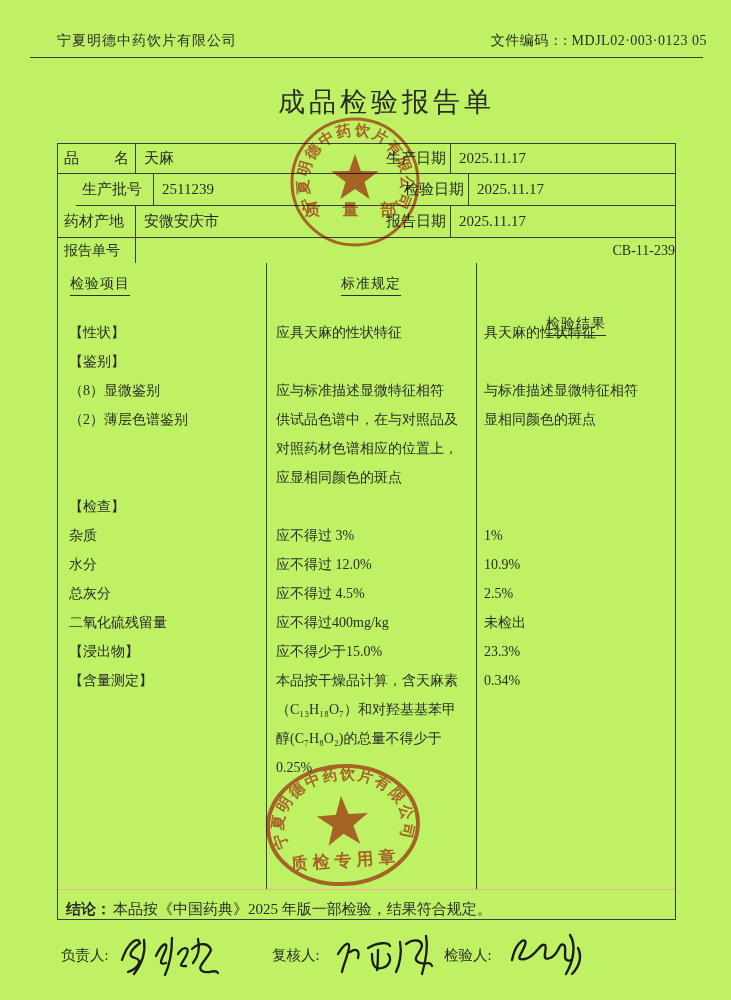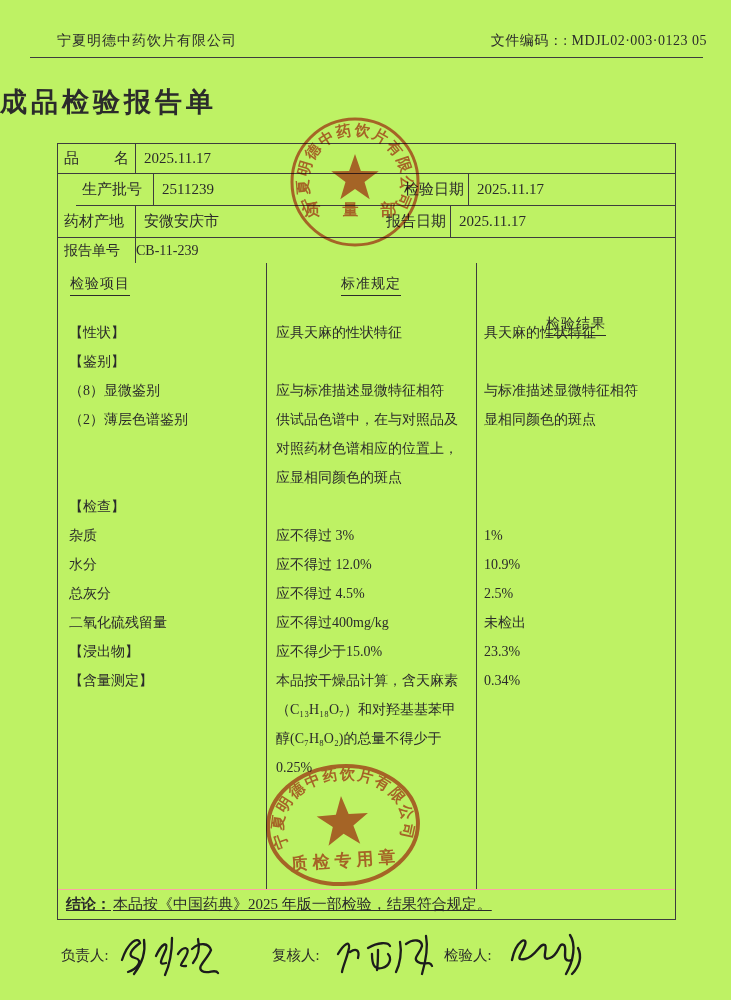--- a/index.html
+++ b/index.html
@@ -6,51 +6,51 @@
   html,body { background:#ffffff; }
   body { font-family:"Liberation Serif","DejaVu Serif",serif; color:#2b2b2b; }
   .page { position:relative; width:731px; height:1000px; background:#bef264; overflow:hidden; }
 
   
   .doc-header { position:absolute; left:57px; top:32px; width:650px; display:flex; justify-content:space-between; font-size:14px; letter-spacing:1px; }
   .doc-header .code { letter-spacing:0.5px; }
   .header-rule { position:absolute; left:30px; top:57px; width:673px; height:1px; background:#3d3d3d; }
 
   
-  .doc-title { position:absolute; left:0; top:84px; width:731px; font-size:27px; font-weight:bold; letter-spacing:4px; }
+  .doc-title { position:absolute; left:0; top:84px; width:731px; text-align:center; font-size:27px; font-weight:normal; letter-spacing:4px;padding-left:42px; }
 
   
   .table-wrap { position:absolute; left:57px; top:143px; width:619px; height:777px; border:1px solid #3d3d3d; font-size:15px; }
 
   .info-row { display:flex; border-bottom:1px solid #3d3d3d; align-items:center; }
   .info-row.r1 { height:30px; } .info-row.r2 { height:32px;margin-left:18px; } .info-row.r3 { height:32px; }
   .info-row.r4 { height:25px; border-bottom:none; font-size:14px; }
   .cell-label { width:78px; align-self:stretch; display:flex; align-items:center; padding:0 6px; border-right:1px solid #3d3d3d; }
   .cell-label .jl { width:100%; display:flex; justify-content:space-between; }
   .cell-value { width:315px; align-self:stretch; display:flex; align-items:center; justify-content:space-between; padding:0 4px 0 8px; border-right:1px solid #3d3d3d; }
   .cell-date { flex:1; padding-left:8px; }
-  .cell-span { flex:1; text-align:left; }
+  .cell-span { flex:1; text-align:right; }
 
   
   .main-section { position:relative; height:627px; border-bottom:1px solid #fca5a5; font-size:14px; }
   .vline { position:absolute; top:0; bottom:0; width:1px; background:#3d3d3d; }
   .vline.v1 { left:208px; } .vline.v2 { left:418px; }
   .col-head { position:absolute; top:12px; border-bottom:1px solid #2b2b2b; padding-bottom:2px; letter-spacing:1px; }
   .col-head.h1 { left:12px; }
   .col-head.h2 { left:313px; transform:translateX(-50%); }
   .col-head.h3 { left:518px; transform:translateX(-50%);margin-top:40px; }
 
   .body-grid { position:absolute; top:55px; left:0; width:619px; display:grid; grid-template-columns:208px 210px 201px; }
   .body-grid > div { line-height:29px; }
   .c-item { padding-left:11px; padding-right:6px; }
   .c-std  { padding-left:10px; padding-right:12px; }
   .c-res  { padding-left:8px;  padding-right:6px; }
 
   
-  .conclusion-row { height:29px; display:flex; align-items:center; padding-left:8px; font-size:15px;text-decoration:underline; }
+  .conclusion-row { height:29px; display:flex; align-items:flex-end; padding-left:8px; font-size:15px; }
   .conclusion-row .lbl { font-weight:bold; margin-right:2px; }
 
   
   .sign-row { position:absolute; left:4px; top:928px; width:731px; height:70px; font-size:14.5px; }
   .sign-label { position:absolute; top:18px; }
   .sig-svg { position:absolute; }
 
   
   .stamp { position:absolute; mix-blend-mode:multiply; opacity:0.88; }
   .stamp svg text, .stamp svg textPath { font-family:"Liberation Serif","DejaVu Serif",serif; font-weight:bold; }
@@ -74,20 +74,24 @@
 
   <div class="table-wrap">
 
     <div class="info-row r1">
       <div class="cell-label">
           <span class="jl">
             <span>品</span>
             <span>名</span>
           </span>
         </div>
+      <div class="cell-value">
+        <span>天麻</span>
+        <span>生产日期</span>
+      </div>
       <div class="cell-date">2025.11.17</div>
     </div>
 
     <div class="info-row r2">
       <div class="cell-label">
           <span>生产批号</span>
         </div>
       <div class="cell-value">
         <span>2511239</span>
         <span>检验日期</span>

